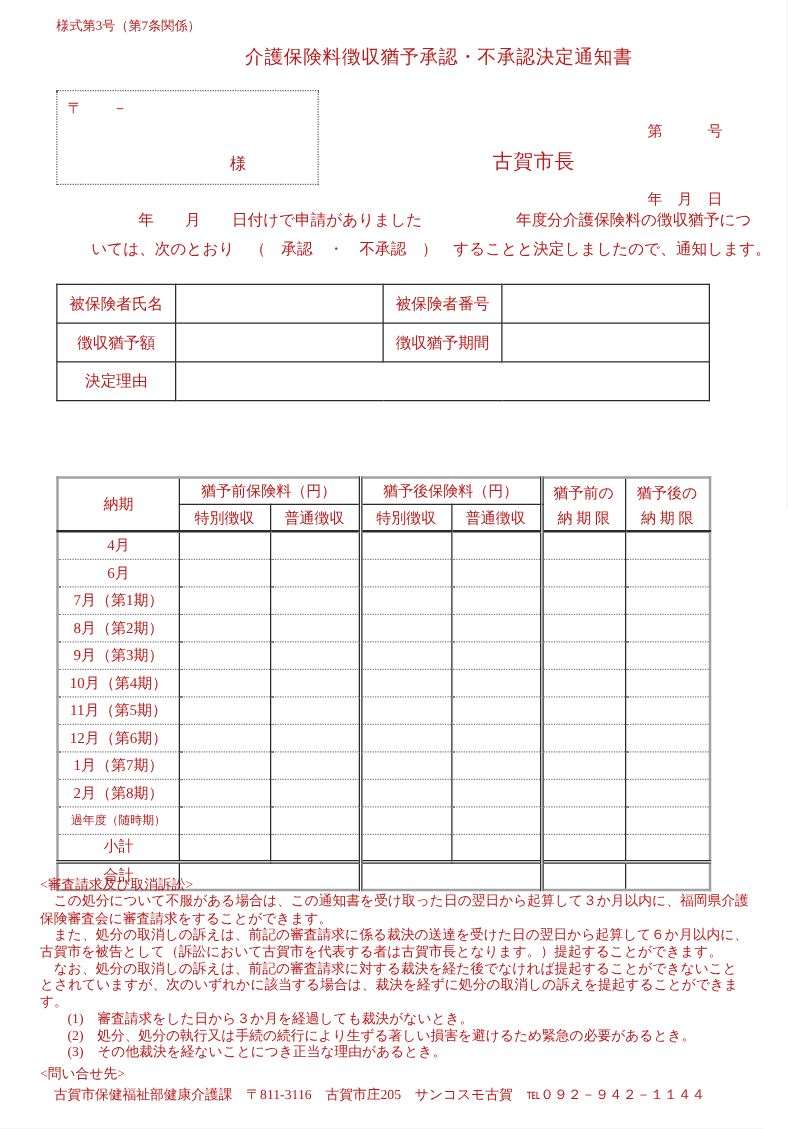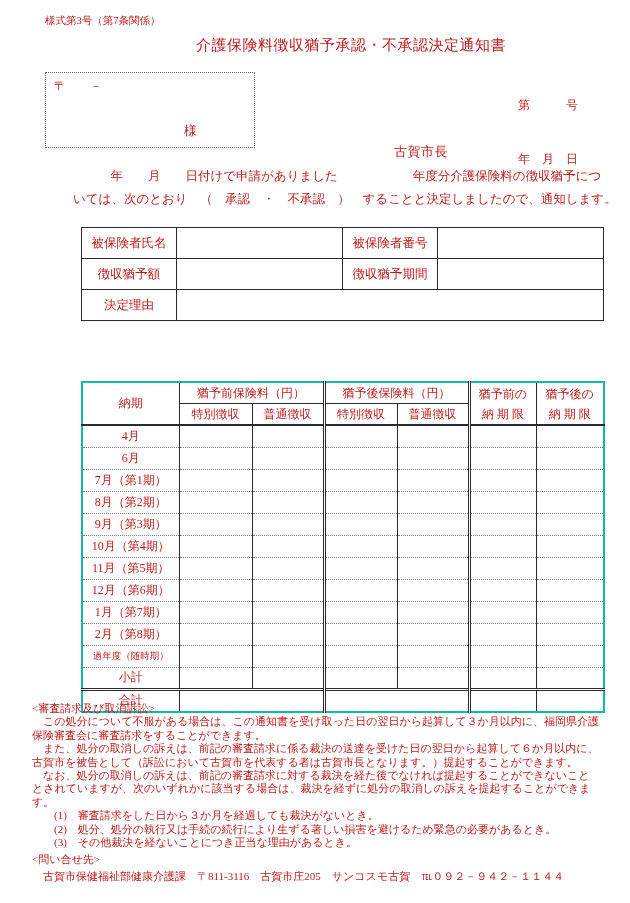--- a/index.html
+++ b/index.html
@@ -16,30 +16,30 @@
   
   .form-number{left:45px;top:14px;font-size:10.5px;}
   .doc-title{left:0;top:36px;width:100%;text-align:center;font-size:15px;letter-spacing:.5px;padding-left:36px;}
   .ref-block{right:52px;top:60px;text-align:right;font-size:12px;line-height:18px;}
   .address-box{
     left:45px;top:72px;width:208px;height:74px;
     border:1px dotted #666;
   }
   .postal{position:absolute;left:8px;top:5px;font-size:12px;}
   .recipient{position:absolute;left:138px;bottom:7px;font-size:13px;}
-  .issuer{left:394px;top:119px;font-size:13px;letter-spacing:.5px;margin-top:24px;}
+  .issuer{left:394px;top:119px;font-size:16px;letter-spacing:.5px;}
   
   .body-par{left:45px;top:165px;font-size:12.5px;line-height:23px;margin-left:28px;}
   
-  table{border-collapse:collapse;table-layout:fixed;margin-left:36px;}
+  table{border-collapse:collapse;table-layout:fixed;}
   .t1{left:45px;top:227px;width:522px;}
   .t1 td{border:1px solid #2b2b2b;height:30px;font-size:12.5px;padding:0 4px;}
   .t1 td.lab{text-align:center;}
   .t2-title{left:45px;top:363px;font-size:12px;}
-  .t2{left:45px;top:381px;width:522px;border:2px solid #14b8a6;}
+  .t2{left:45px;top:381px;width:522px;border:2px solid #a3a3a3;}
   .t2 td{border-left:1px solid #2b2b2b;font-size:12px;text-align:center;padding:0 2px;overflow:hidden;}
   .t2 td.dbl{border-left:3px double #2b2b2b;}
   .t2 tr.h1 td.grp{border-bottom:1px solid #2b2b2b;height:20px;}
   .t2 tr.h1 td.span2,.t2 tr.h2 td{border-bottom:2px solid #2b2b2b;}
   .t2 tr.h2 td{height:20px;}
   .t2 .two-line{line-height:20px;}
   .t2 tr.dr{height:22px;}
   .t2 tr.dr td{border-top:1px dotted #808080;}
   .t2 tr.dr td.small{font-size:9.5px;font-family:Liberation Mono, monospace;}
   .t2 tr.total{height:23px;}

